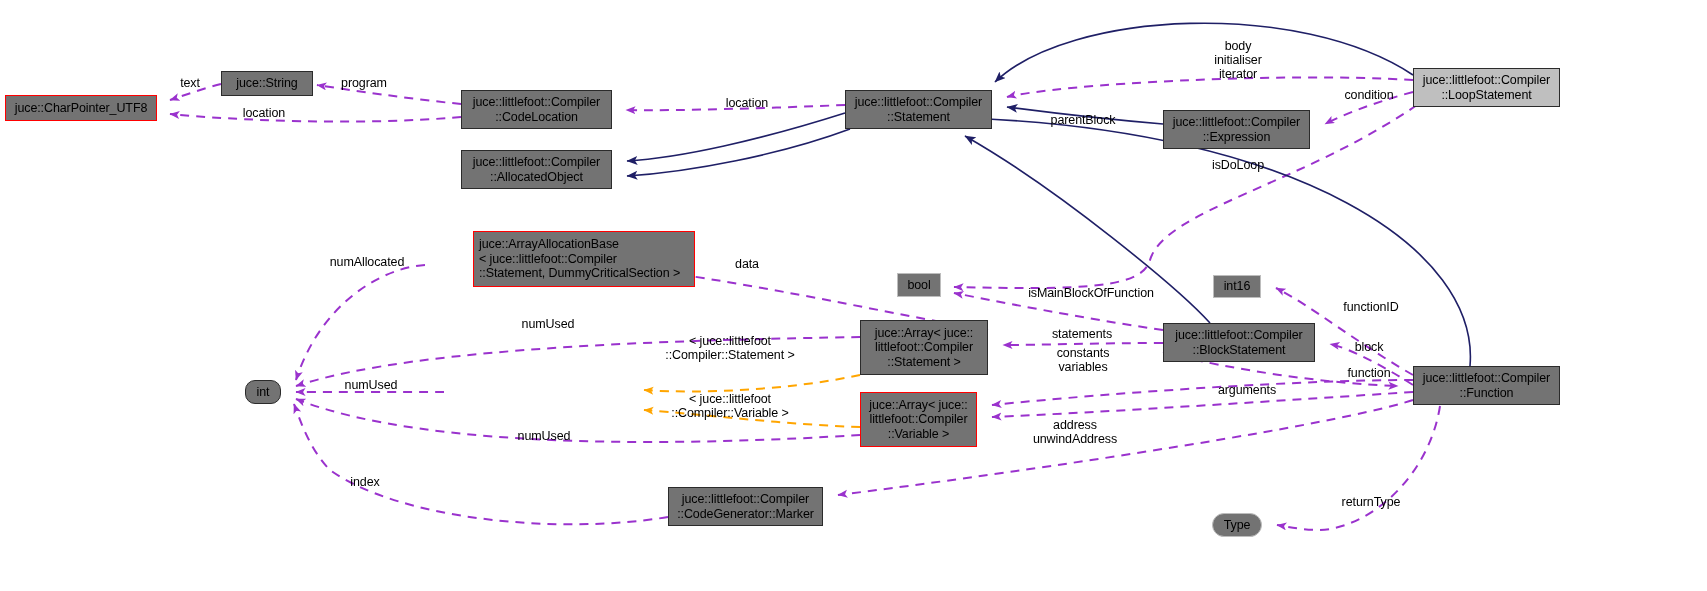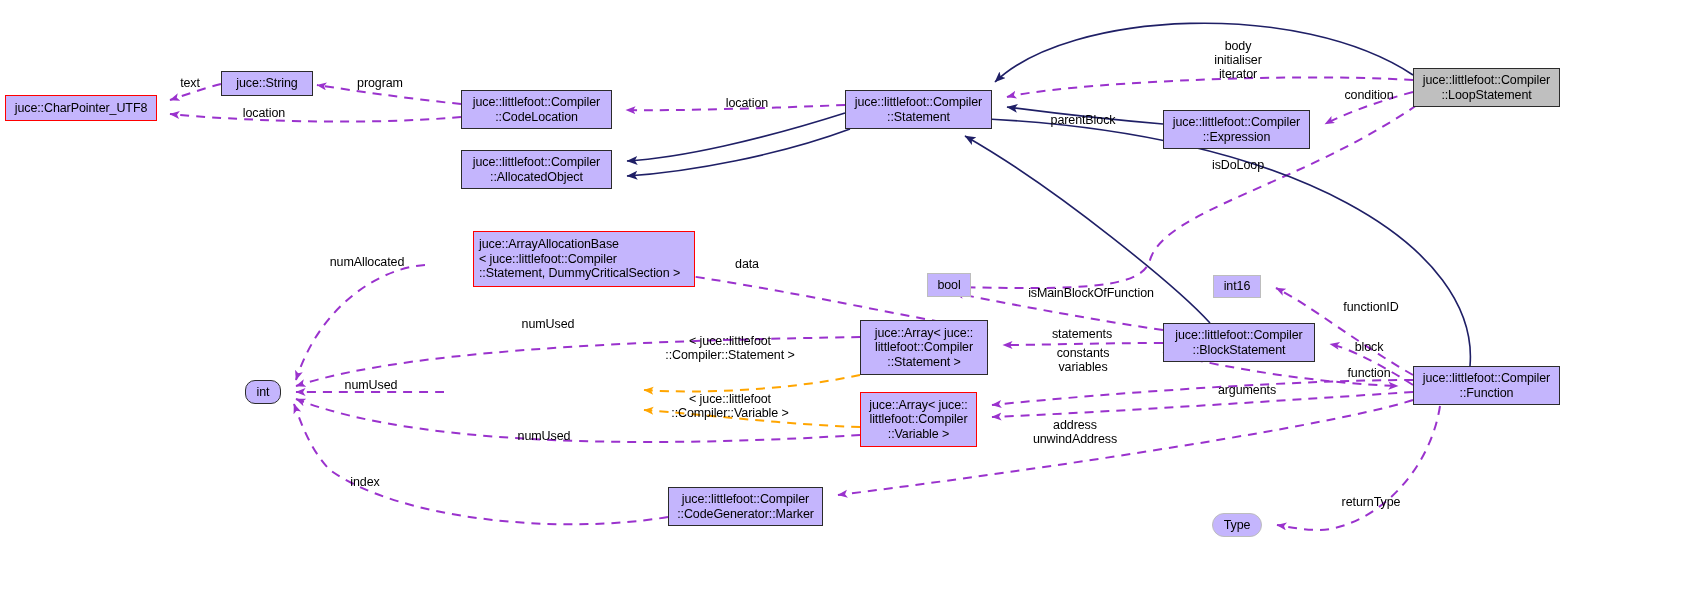--- a/index.html
+++ b/index.html
@@ -19,21 +19,21 @@
     position: absolute;
     left: 0;
     top: 0;
     width: 1707px;
     height: 591px;
     pointer-events: none;
   }
   .node {
     position: absolute;
     box-sizing: border-box;
-    background: #c4b5fd;
+    background: #737373;
     border: 1px solid #404040;
     display: flex;
     align-items: center;
     justify-content: center;
     text-align: center;
     font-size: 12.5px;
     line-height: 14.5px;
     color: #000000;
     white-space: pre;
     letter-spacing: -0.1px;
@@ -131,21 +131,21 @@
   <div class="node highlight" style="left:1413px;top:68px;  width:147px; height:39px;">juce::littlefoot::Compiler
 ::LoopStatement</div>
 
   <div class="node red leftalign" style="left:425px; top:231px; width:222px; height:56px;">juce::ArrayAllocationBase
 &lt; juce::littlefoot::Compiler
 ::Statement, DummyCriticalSection &gt;</div>
 
   <div class="node thick" style="left:245px; top:380px; width:36px;  height:24px;border-radius:10px;">int</div>
 
 
-  <div class="node grey" style="left:927px; top:273px; width:44px;  height:24px;">bool</div>
+  <div class="node grey" style="left:897px; top:273px; width:44px;  height:24px;">bool</div>
 
   <div class="node thick" style="left:860px; top:320px; width:128px; height:55px;">juce::Array&lt; juce::
 littlefoot::Compiler
 ::Statement &gt;</div>
 
   <div class="node red" style="left:860px; top:392px; width:117px; height:55px;">juce::Array&lt; juce::
 littlefoot::Compiler
 ::Variable &gt;</div>
 
   <div class="node grey" style="left:1213px;top:275px; width:48px;  height:23px;">int16</div>
@@ -155,21 +155,21 @@
 
   <div class="node thick" style="left:1413px;top:366px; width:147px; height:39px;">juce::littlefoot::Compiler
 ::Function</div>
 
   <div class="node thick" style="left:668px; top:487px; width:155px; height:39px;">juce::littlefoot::Compiler
 ::CodeGenerator::Marker</div>
 
   <div class="node grey" style="left:1212px;top:513px; width:50px;  height:24px;border-radius:12px;">Type</div>
 
   <div class="edge-label" style="left:168px; top:76px;  width:44px;">text</div>
-  <div class="edge-label" style="left:344px; top:76px;  width:72px;">program</div>
+  <div class="edge-label" style="left:328px; top:76px;  width:72px;">program</div>
   <div class="edge-label" style="left:229px; top:106px; width:70px;">location</div>
   <div class="edge-label" style="left:712px; top:96px;  width:70px;">location</div>
   <div class="edge-label" style="left:1199px;top:39px;  width:78px;">body
 initialiser
 iterator</div>
   <div class="edge-label" style="left:1332px;top:88px;  width:74px;">condition</div>
   <div class="edge-label" style="left:1035px;top:113px; width:96px;">parentBlock</div>
   <div class="edge-label" style="left:1201px;top:158px; width:74px;text-align:center;">isDoLoop</div>
   <div class="edge-label" style="left:317px; top:255px; width:100px;">numAllocated</div>
   <div class="edge-label" style="left:725px; top:257px; width:44px;">data</div>

